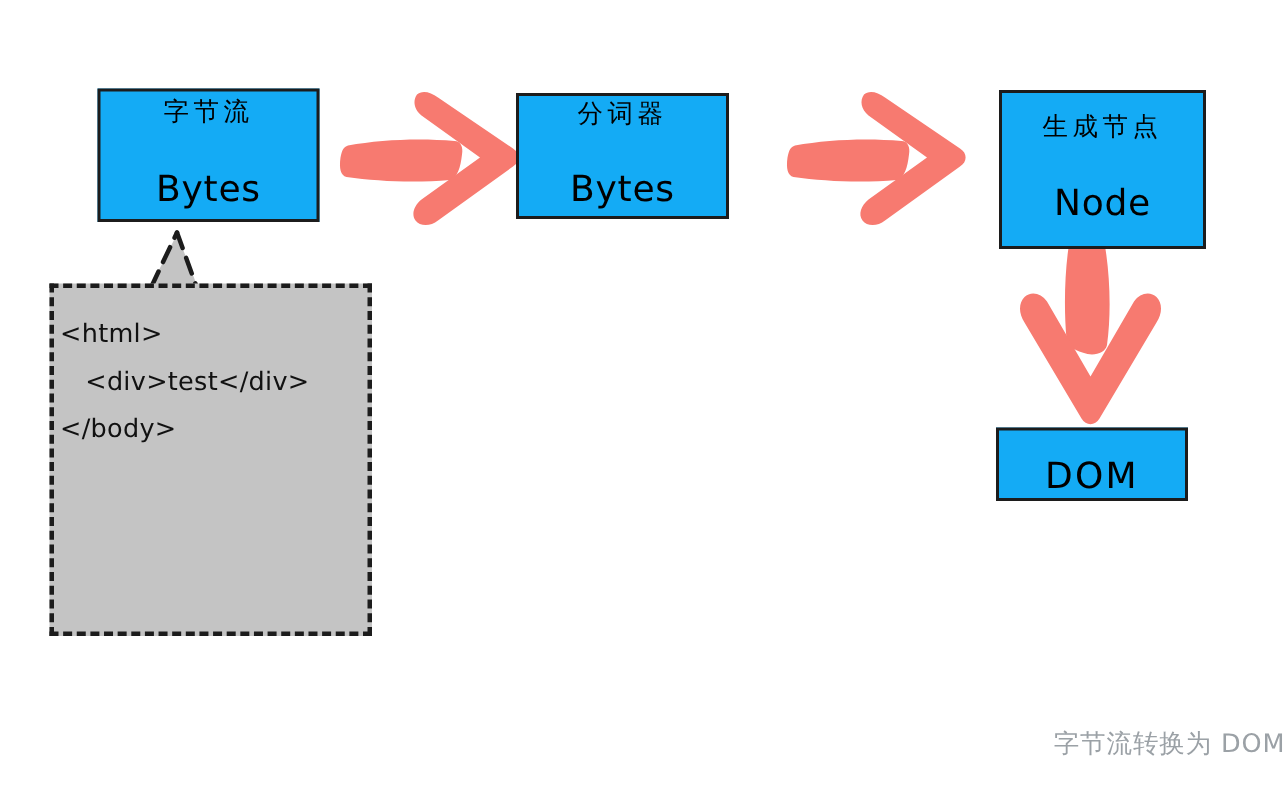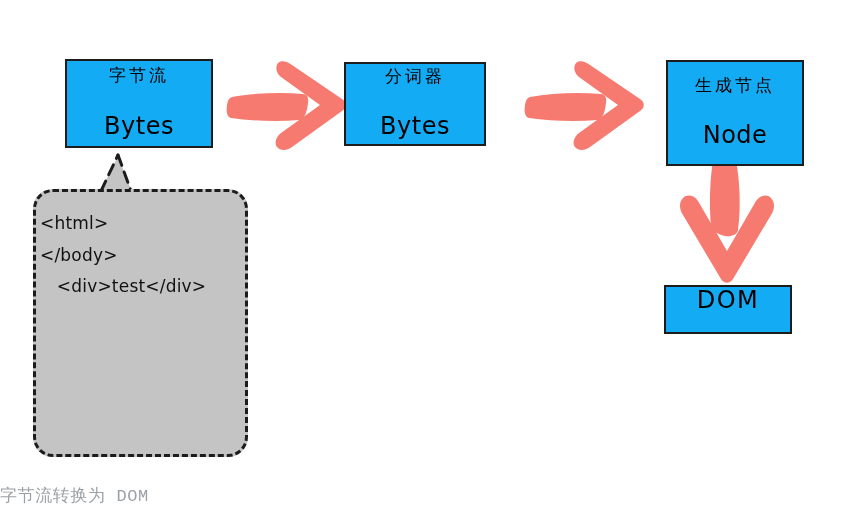--- a/index.html
+++ b/index.html
@@ -40,66 +40,65 @@
     letter-spacing: 3px;
     margin-bottom: 27px;
     white-space: nowrap;
   }
   .node-box .en {
     font-size: 24px;
     letter-spacing: 0.5px;
     white-space: nowrap;
   }
   .node-box.single {
-    justify-content: flex-start;
+    justify-content: flex-end;
   }
   .node-box.single .en {
     margin: 0;
     letter-spacing: 1.5px;
   }
 
   #box-bytes  { left: 65px;  top: 59px;  width: 148px; height: 89px; }
   #box-tokens { left: 344px; top: 62px;  width: 142px; height: 84px; }
   #box-node   { left: 666px; top: 60px;  width: 138px; height: 106px; }
   #box-dom    { left: 664px; top: 285px; width: 128px; height: 49px; }
 
   
   #code-callout {
     position: absolute;
     left: 33px;
     top: 189px;
     width: 215px;
-    height: 268px;
+    height: 235px;
     background: #c4c4c4;
     border: 3px dashed #1c1c1c;
-    border-radius: 20px;
+    border-radius: 0;
     box-sizing: border-box;
     padding: 16px 0 0 0;
   }
   #code-callout .code-line {
     font-family: "DejaVu Sans", sans-serif;
     font-size: 17px;
     color: #111111;
     line-height: 1.86;
     white-space: pre;
     padding-left: 4px;
     letter-spacing: 0.2px;
   }
 
   
   #caption {
     position: absolute;
     left: 0;
     top: 484px;
     width: 857px;
-    text-align: left;
+    text-align: right;
     font-size: 17px;
     color: #9ba1a6;
     letter-spacing: 0.6px;
-    font-family: Liberation Mono, monospace;
   }
 </style>
 </head>
 <body>
 
 <svg id="canvas" viewBox="0 0 857 523">
 
   <g>
     <path fill="#F77A70" d="M232 97 C254 93, 280 92, 303 94 C307 94, 309 98, 308 103
          C307 112, 305 118, 300 120 C277 122, 252 121, 231 118
@@ -149,17 +148,17 @@
   <div class="cn">生成节点</div>
   <div class="en">Node</div>
 </div>
 
 <div class="node-box single" id="box-dom">
   <div class="en">DOM</div>
 </div>
 
 <div id="code-callout">
   <div class="code-line">&lt;html&gt;</div>
+  <div class="code-line">   &lt;div&gt;test&lt;/div&gt;</div>
   <div class="code-line">&lt;/body&gt;</div>
-  <div class="code-line">   &lt;div&gt;test&lt;/div&gt;</div>
 </div>
 
 <div id="caption">字节流转换为 DOM</div>
 
 </body></html>

